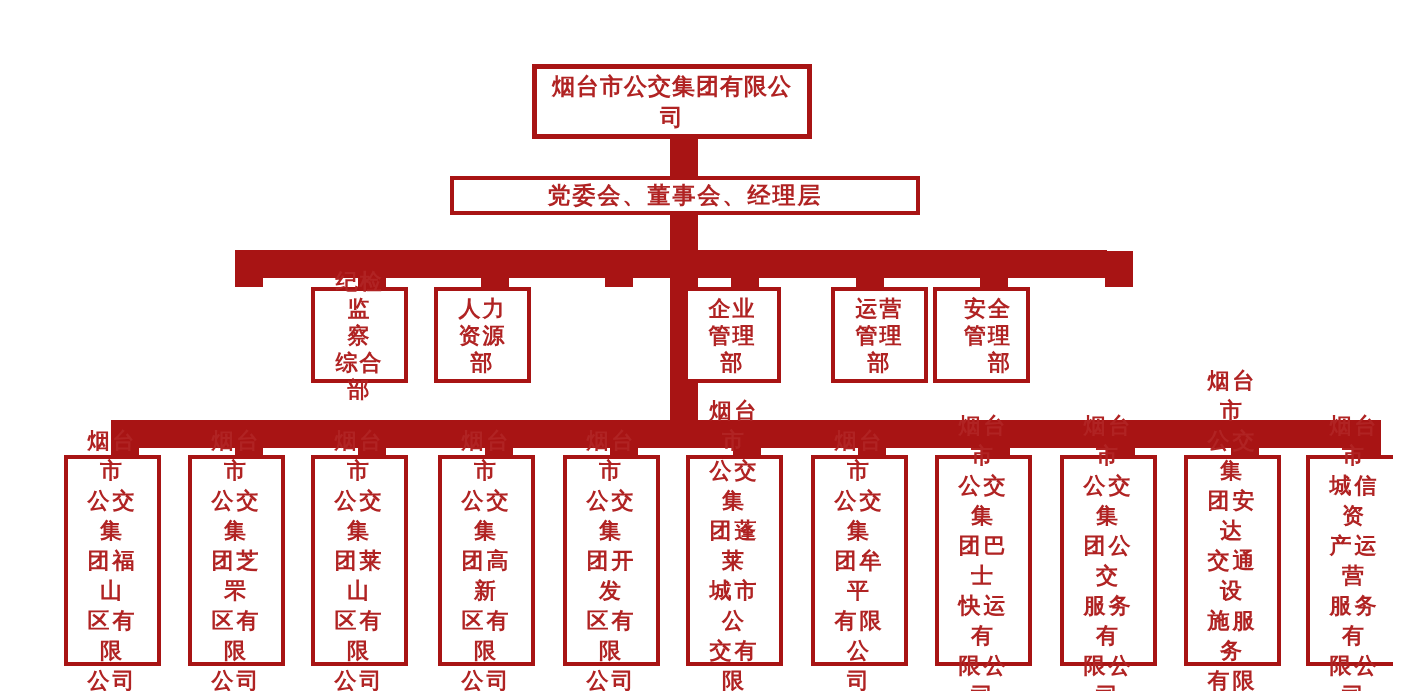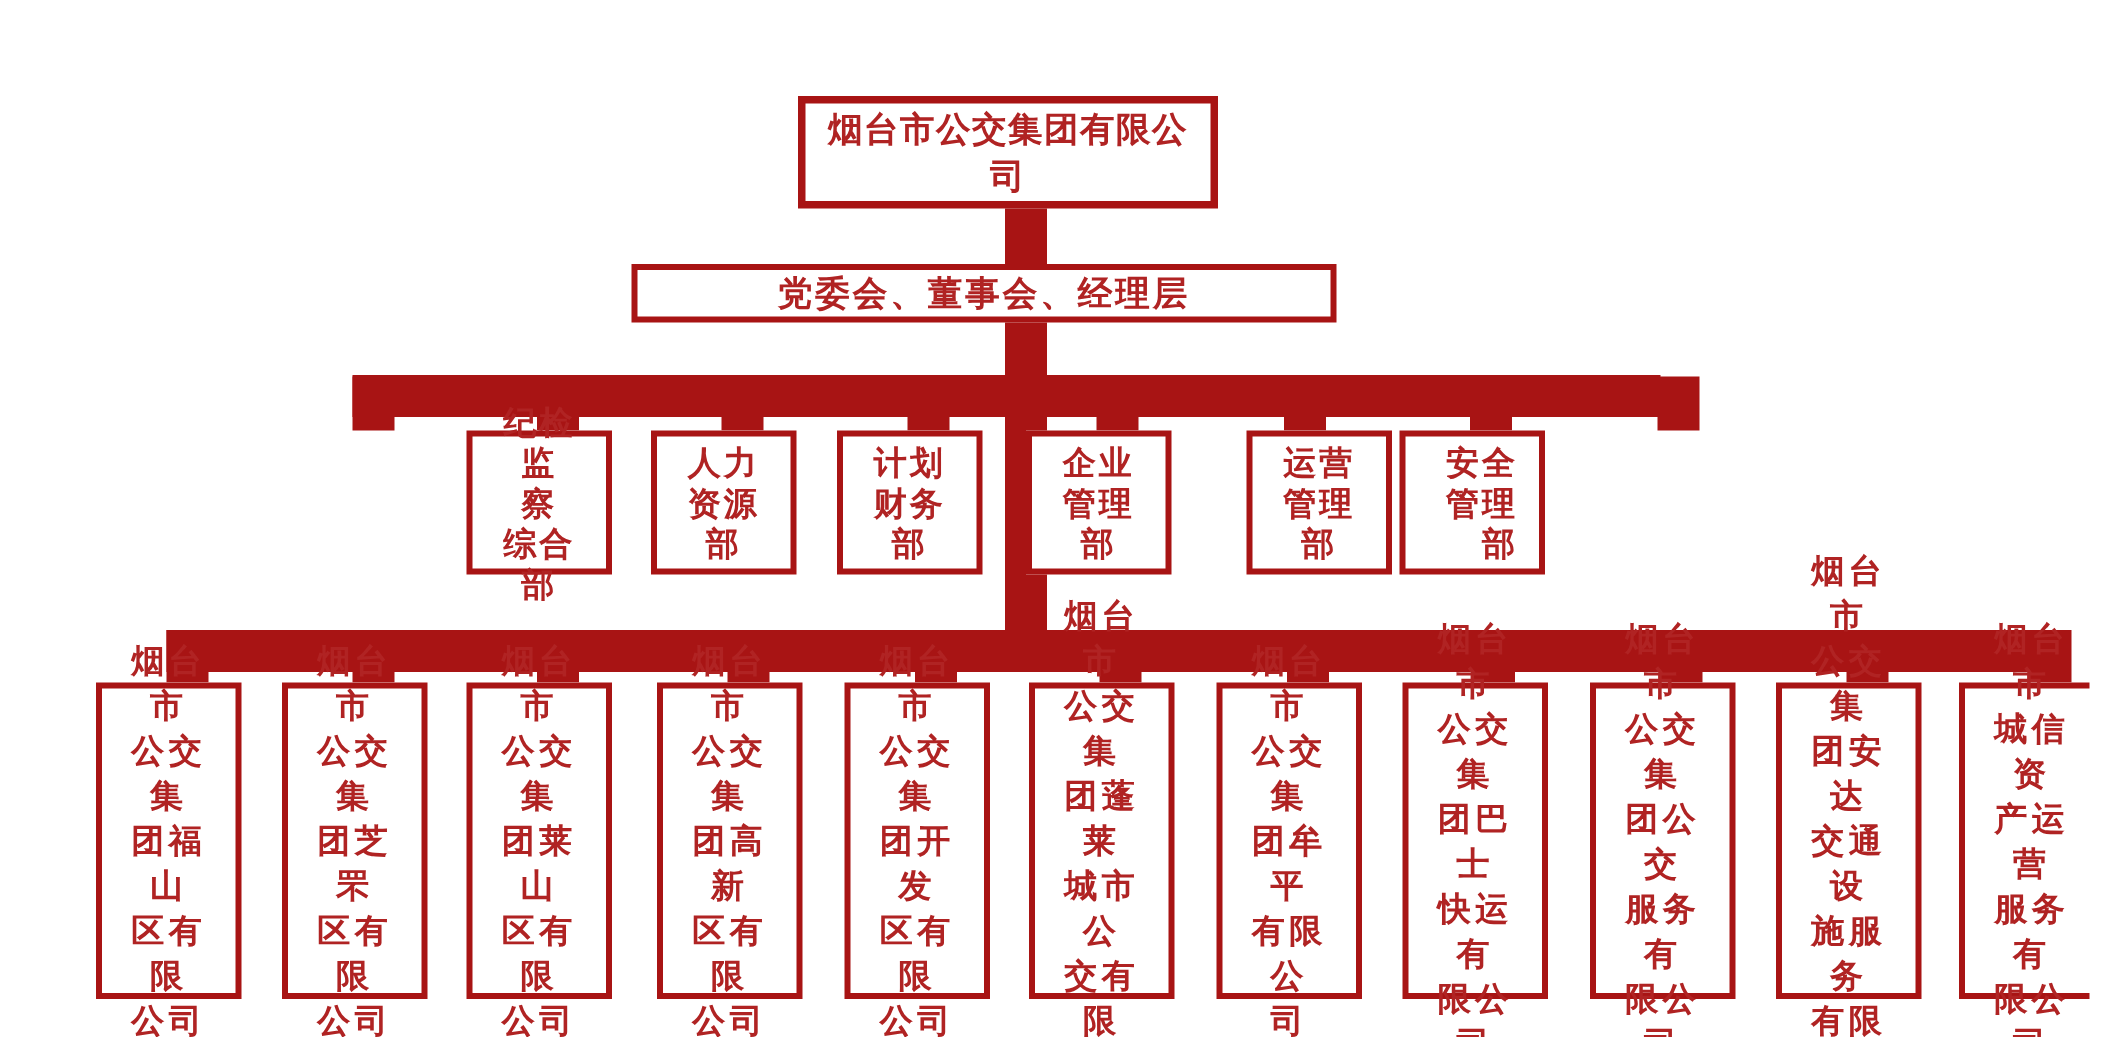--- a/index.html
+++ b/index.html
@@ -32,21 +32,21 @@
     white-space: pre-line;
   }
   .root-box {
     left: 504px; top: 36px; width: 280px; height: 75px;
     border-width: 5px;
     font-size: 23px;
     letter-spacing: 1px;
     font-weight: bold;
   }
   .gov-box {
-    left: 393px; top: 148px; width: 470px; height: 39px;
+    left: 422px; top: 148px; width: 470px; height: 39px;
     font-size: 23px;
     letter-spacing: 2px;
     font-weight: bold;
   }
   .dept-box {
     top: 259px; width: 97px; height: 96px;
     font-size: 22px;
     line-height: 27px;
     letter-spacing: 2px;
     font-weight: bold;
@@ -87,22 +87,20 @@
   <div class="vline" style="left:703px; top:223px; height:36px;"></div>
   <div class="vline" style="left:828px; top:223px; height:36px;"></div>
   <div class="vline" style="left:952px; top:223px; height:36px;"></div>
   <div class="vline" style="left:1077px; top:223px; height:36px;"></div>
 
   <div class="box dept-box" style="left:406px;">人力
 资源部</div>
   <div class="box dept-box" style="left:283px;">纪检监
 察
 综合部</div>
-  <div class="box dept-box" style="left:530px;">计划
-财务部</div>
   <div class="box dept-box" style="left:656px;">企业
 管理部</div>
   <div class="box dept-box" style="left:803px;">运营
 管理部</div>
   <div class="box dept-box" style="left:905px;text-align:right;">安全
 管理部</div>
 
   <div class="hline" style="left:83px; top:392px; width:1244px;"></div>
 
   <div class="vline" style="left:83px;   top:392px; height:35px;"></div>

